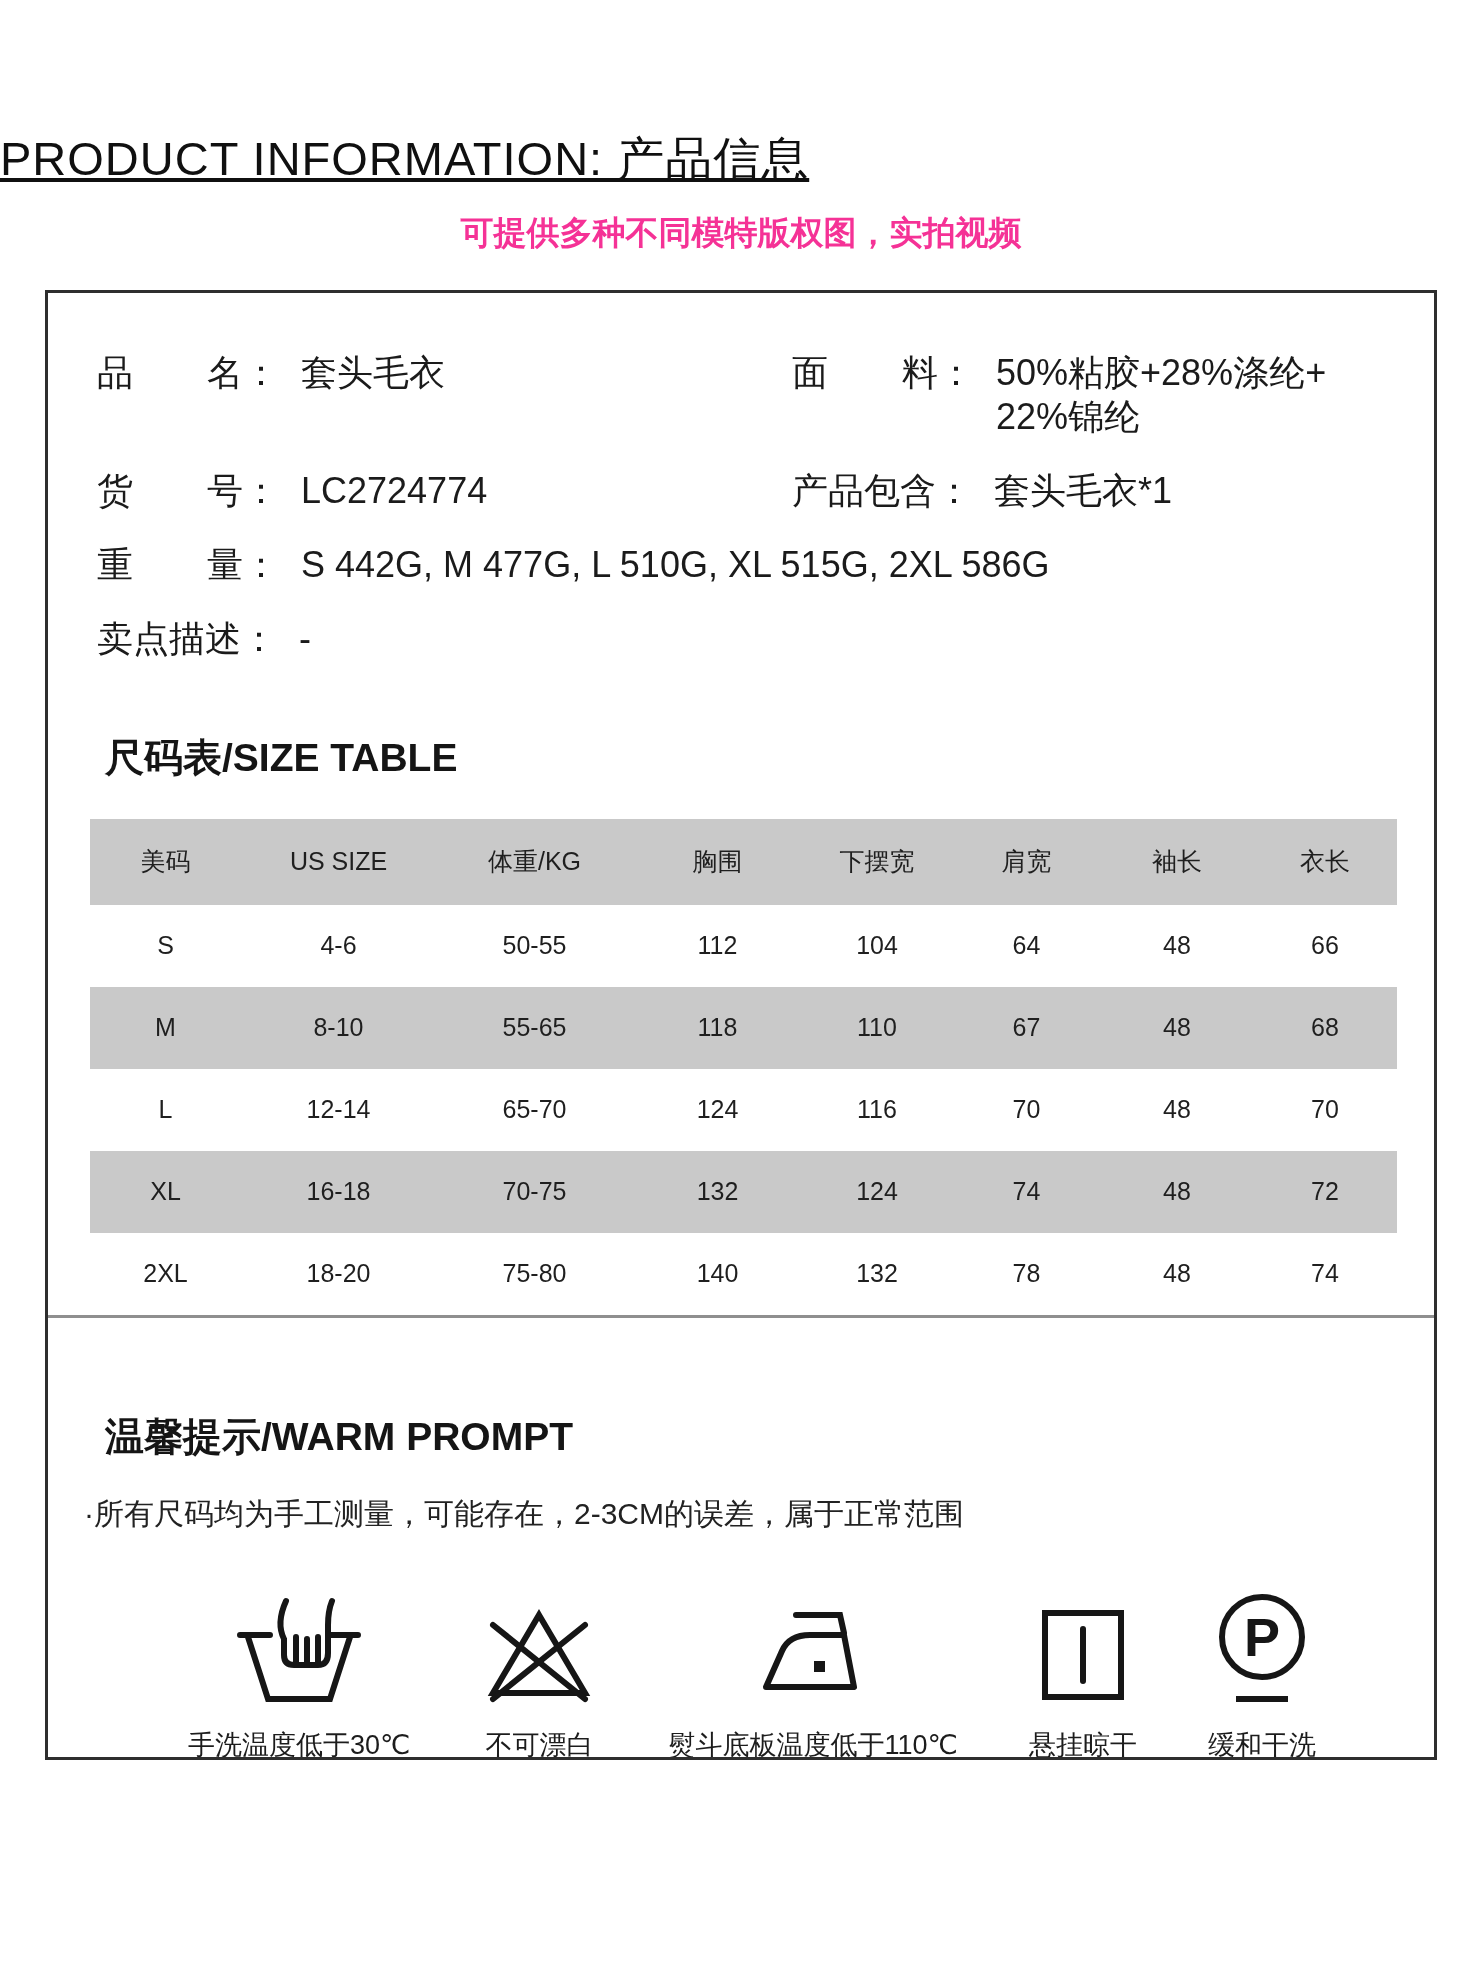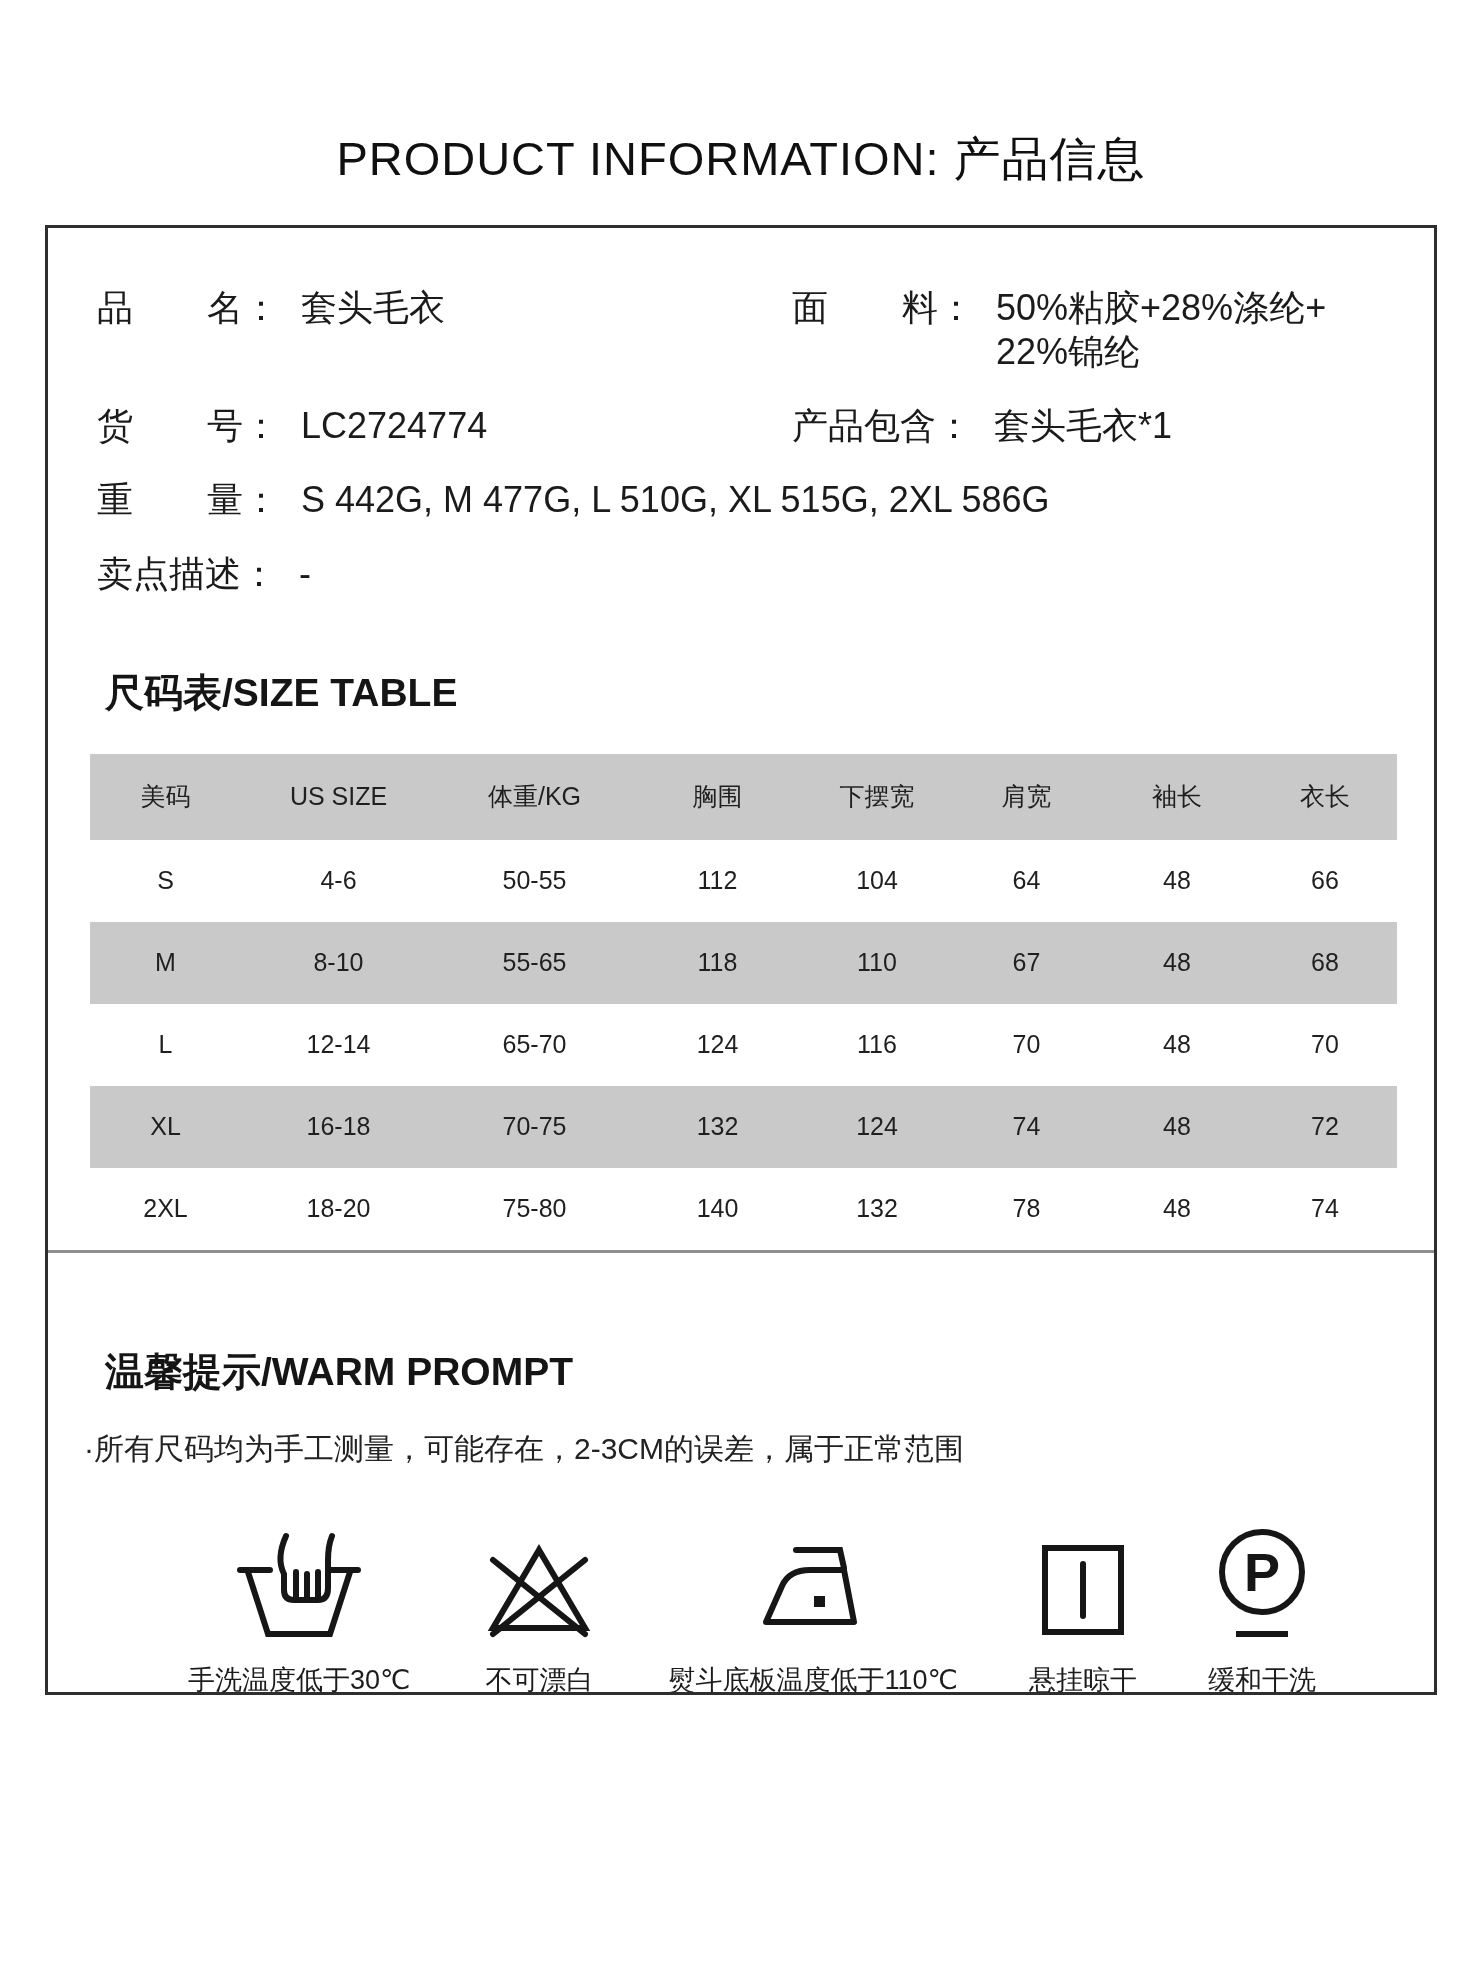--- a/index.html
+++ b/index.html
@@ -2,22 +2,22 @@
 <html><head>
 <meta charset="utf-8">
 <style>
   html,body { margin:0; padding:0; background:#ffffff; }
   body {
     width:1482px; height:1966px; position:relative;
     font-family:"Liberation Sans","DejaVu Sans",sans-serif;
     color:#1b1b1b;
   }
   .title {
-    margin:128px 0 11px; text-align:center;
-    font-size:47px; font-weight:400; letter-spacing:1px; color:#101010;
+    margin:128px 0 11px; text-align:left;
+    font-size:47px; font-weight:400; letter-spacing:1px; color:#101010;text-decoration:underline;
   }
   .subtitle {
     margin-top:20px; text-align:center;
     font-size:33px; font-weight:700; color:#f53296;
   }
   .box {
     box-sizing:border-box; width:1392px; height:1470px;
     margin:34px auto 0; border:3px solid #2e2e2e;
     padding-top:58px; overflow:hidden; background:#fff;
   }
@@ -57,20 +57,21 @@
   .care-label { margin-top:20px; font-size:27px; white-space:nowrap; color:#1c1c1c; }
   .ico { stroke:#161616; fill:none; stroke-width:6; }
   .ico-fill { fill:#161616; stroke:none; }
 </style>
 </head>
 <body>
 
 <div class="page">
 
   <h1 class="title">PRODUCT INFORMATION: 产品信息</h1>
+  <div class="subtitle">可提供多种不同模特版权图，实拍视频</div>
 
   <div class="box">
 
     <div class="info-grid">
 
       <div class="field">
         <span class="spread">
             <span>品</span>
             <span>名：</span>
           </span>

